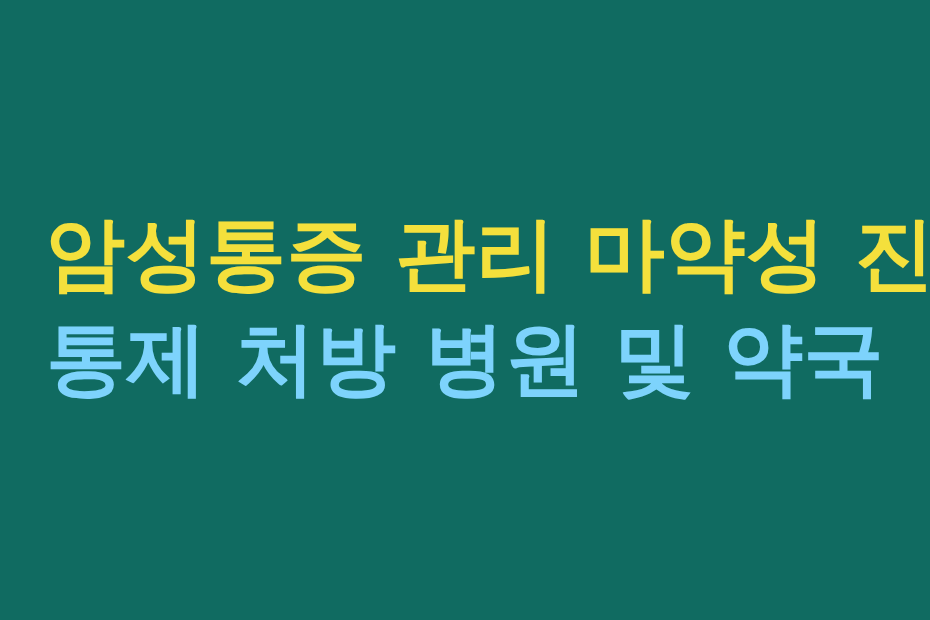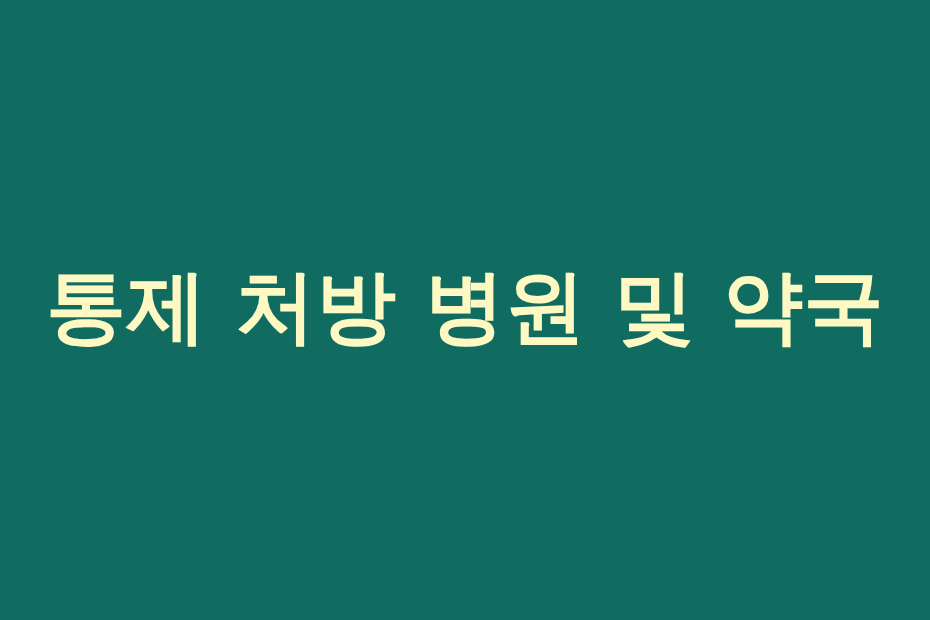--- a/index.html
+++ b/index.html
@@ -46,19 +46,20 @@
     -webkit-font-smoothing: antialiased;
   }
 </style>
 </head>
 <body>
 
 <div id="thumbnail-canvas" style="background: rgb(16, 107, 97);">
 
   <div id="title-block" style="text-align: center;">
 
+    <span class="title-line" style="color: rgb(244, 224, 60);">암성통증 관리 마약성 진</span>
 
-    <span class="title-line" style="color: #fef9c3;">통제 처방 병원 및 약국</span>
+    <span class="title-line" style="color: #7dd3fc;">통제 처방 병원 및 약국</span>
 
 
   </div>
 
 </div>
 
 </body></html>

